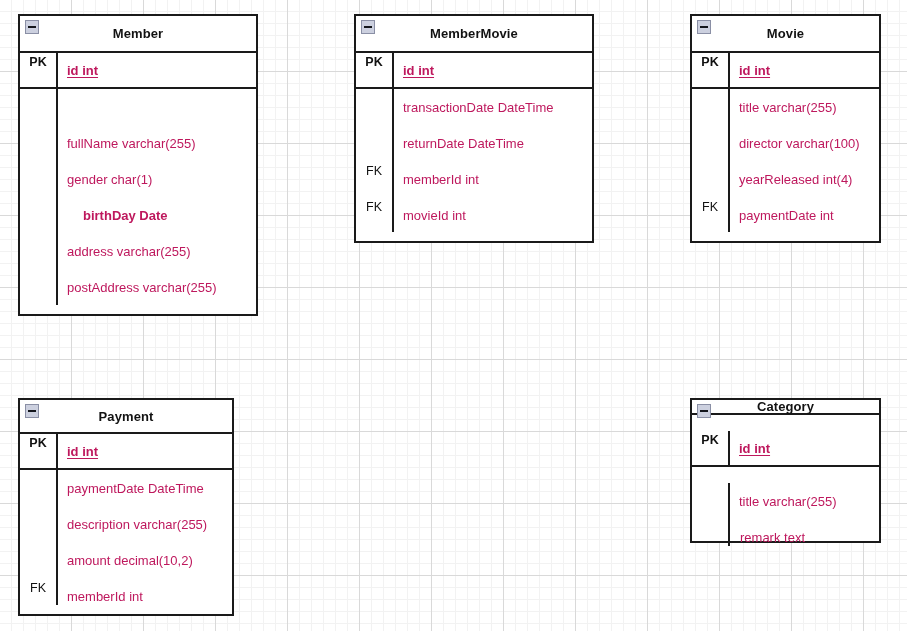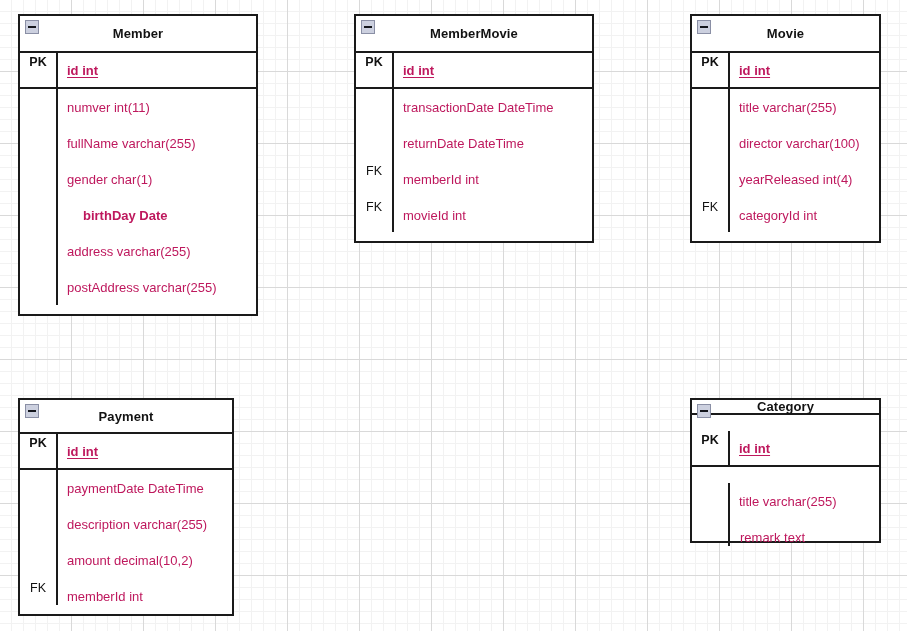--- a/index.html
+++ b/index.html
@@ -161,21 +161,20 @@
         </div>
         <div class="row pk-row">
           <div class="key-cell bold" style="width: 36px;">PK</div>
           <div class="pk-divider"></div>
           <div class="attr-cell pk-text">id int</div>
         </div>
         <div class="entity-body">
           <div class="divider" style="left: 36px;"></div>
           <div class="row">
             <div class="key-cell" style="width: 36px;"></div>
-            <div class="attr-cell" style="margin-left: 2px;">numver int(11)</div>
           </div>
           <div class="row">
             <div class="key-cell" style="width: 36px;"></div>
             <div class="attr-cell" style="margin-left: 2px;">fullName varchar(255)</div>
           </div>
           <div class="row">
             <div class="key-cell" style="width: 36px;"></div>
             <div class="attr-cell" style="margin-left: 2px;">gender char(1)</div>
           </div>
           <div class="row">
@@ -245,21 +244,21 @@
           <div class="row">
             <div class="key-cell" style="width: 36px;"></div>
             <div class="attr-cell" style="margin-left: 2px;">director varchar(100)</div>
           </div>
           <div class="row">
             <div class="key-cell" style="width: 36px;"></div>
             <div class="attr-cell" style="margin-left: 2px;">yearReleased int(4)</div>
           </div>
           <div class="row">
             <div class="key-cell" style="width: 36px;">FK</div>
-            <div class="attr-cell" style="margin-left: 2px;">categoryId int</div>
+            <div class="attr-cell" style="margin-left: 2px;">paymentDate int</div>
           </div>
         </div>
       </div>
       <div class="entity" style="left: 18px; top: 398px; width: 216px; height: 218px;">
         <div class="entity-header">
           <div class="collapse-btn">
             <span class="bar"></span>
           </div>
           <div class="entity-title">Payment</div>
         </div>

